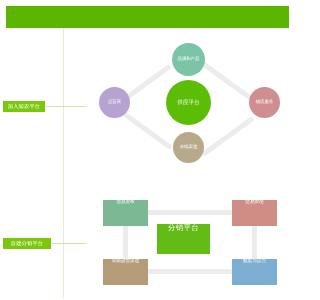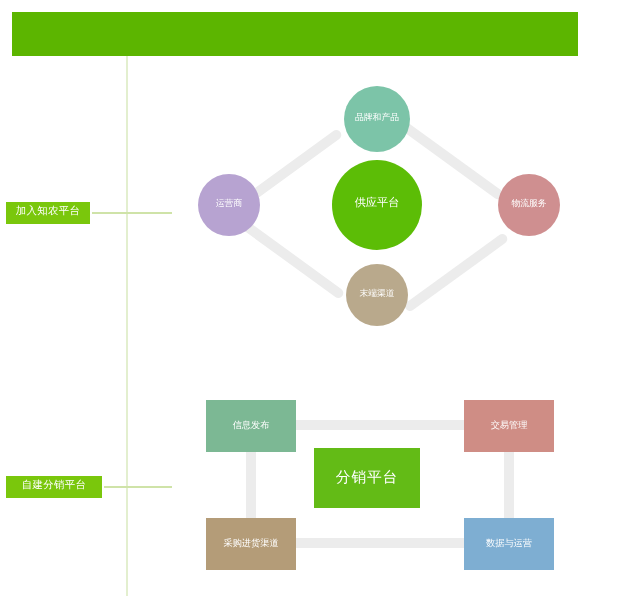--- a/index.html
+++ b/index.html
@@ -65,21 +65,21 @@
   .n-left{width:31px;height:31px;left:9px;top:57px;background:#b7a3d1;font-size:4.4px;}
   .n-right{width:31px;height:31px;left:159px;top:57px;background:#cf8f90;font-size:4.4px;}
   .n-bottom{width:31px;height:31px;left:83px;top:102px;background:#b9a98c;font-size:4.4px;}
   .n-center{width:45px;height:45px;left:76px;top:50px;background:#5cbd06;font-size:5.6px;}
 
   
   .grid{position:absolute;left:90px;top:192px;width:199px;height:100px;}
   .rlink{position:absolute;background:#ececec;}
   .rbox{
     position:absolute;
-    display:flex;align-items:center;justify-content:center;
+    display:flex;justify-content:center;
     color:#ffffff;
     text-align:center;
     white-space:nowrap;
     line-height:1.05;
   }
   .b-tl{left:13px;top:8px;width:45px;height:26px;background:#7cb894;font-size:4.6px;}
   .b-tr{left:142px;top:8px;width:45px;height:26px;background:#cf8d85;font-size:4.6px;}
   .b-bl{left:13px;top:67px;width:45px;height:26px;background:#b49c78;font-size:4.6px;}
   .b-br{left:142px;top:67px;width:45px;height:26px;background:#7eaed2;font-size:4.6px;}
   .b-center{left:67px;top:32px;width:53px;height:30px;background:#63bb16;font-size:7.4px;letter-spacing:.4px;}

